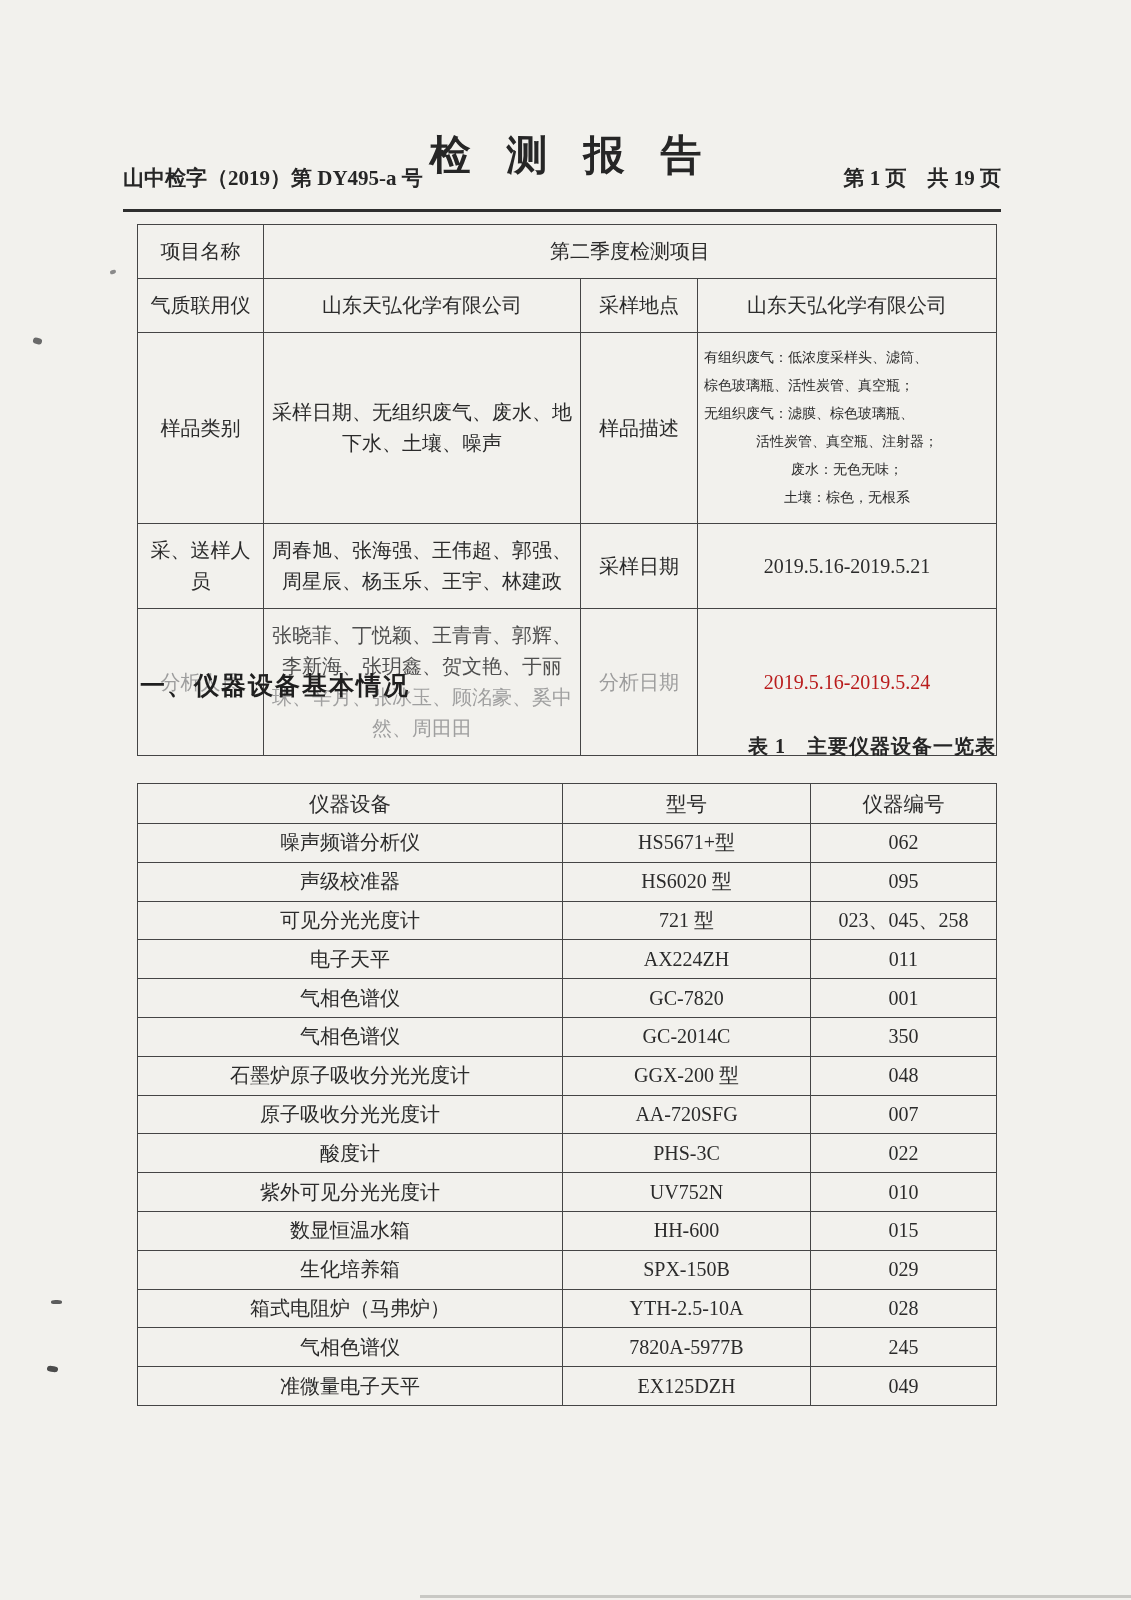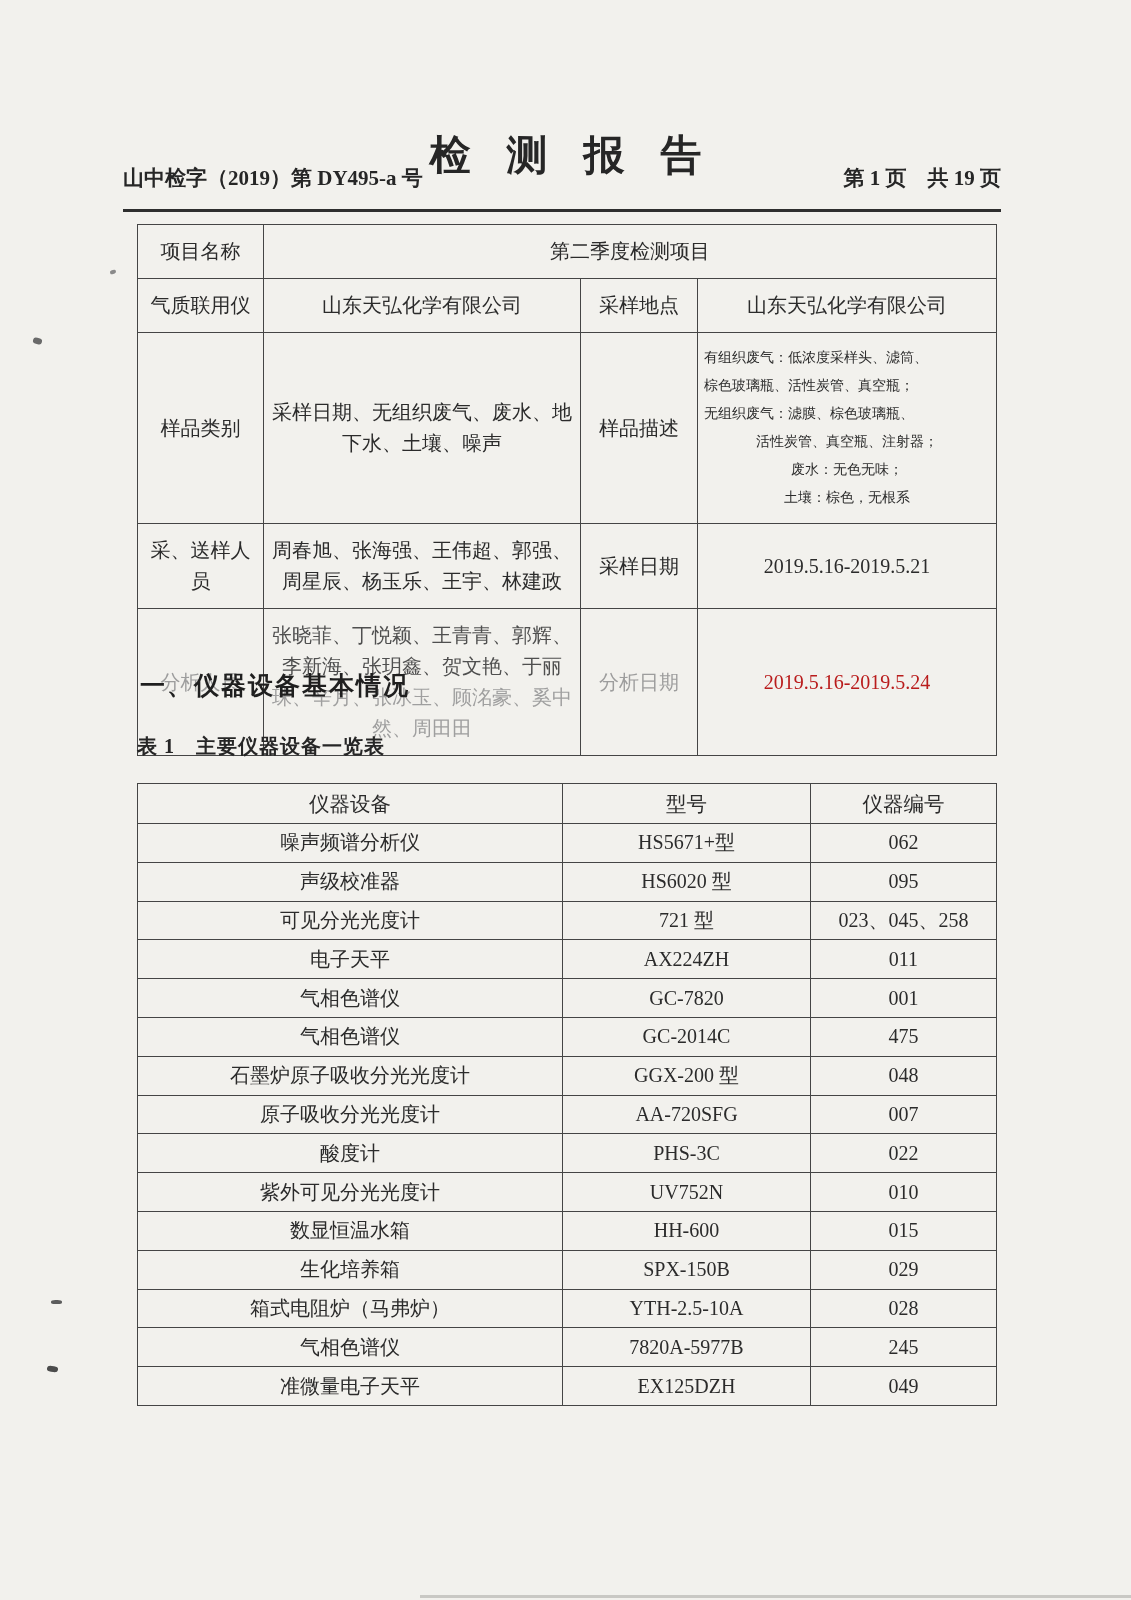--- a/index.html
+++ b/index.html
@@ -53,21 +53,21 @@
   .analysis-date-value { color:#b91c1c; }
 
   .section-heading {
     position:absolute; top:669px; left:140px;
     font-family:"Liberation Sans", sans-serif;
     font-size:25px; font-weight:bold; color:#1f1f1f;
     letter-spacing:2px;
   }
   .table-caption {
     position:absolute; top:733px; left:137px; width:859px;
-    text-align:left; font-size:20px; font-weight:bold; color:#262626;
+    text-align:right; font-size:20px; font-weight:bold; color:#262626;
     letter-spacing:1px;
   }
   .equip-table {
     position:absolute; top:783px; left:137px; width:859px;
     font-size:20px;
   }
   .equip-table th { height:40px; font-weight:normal; font-size:20.5px; padding:2px 4px; }
   .equip-table td { height:38.8px; padding:2px 4px; }
 
   .speck { position:absolute; border-radius:40%; }
@@ -176,21 +176,21 @@
         <td>011</td>
       </tr>
       <tr>
         <td>气相色谱仪</td>
         <td>GC-7820</td>
         <td>001</td>
       </tr>
       <tr>
         <td>气相色谱仪</td>
         <td>GC-2014C</td>
-        <td>475</td>
+        <td>350</td>
       </tr>
       <tr>
         <td>石墨炉原子吸收分光光度计</td>
         <td>GGX-200 型</td>
         <td>048</td>
       </tr>
       <tr>
         <td>原子吸收分光光度计</td>
         <td>AA-720SFG</td>
         <td>007</td>

